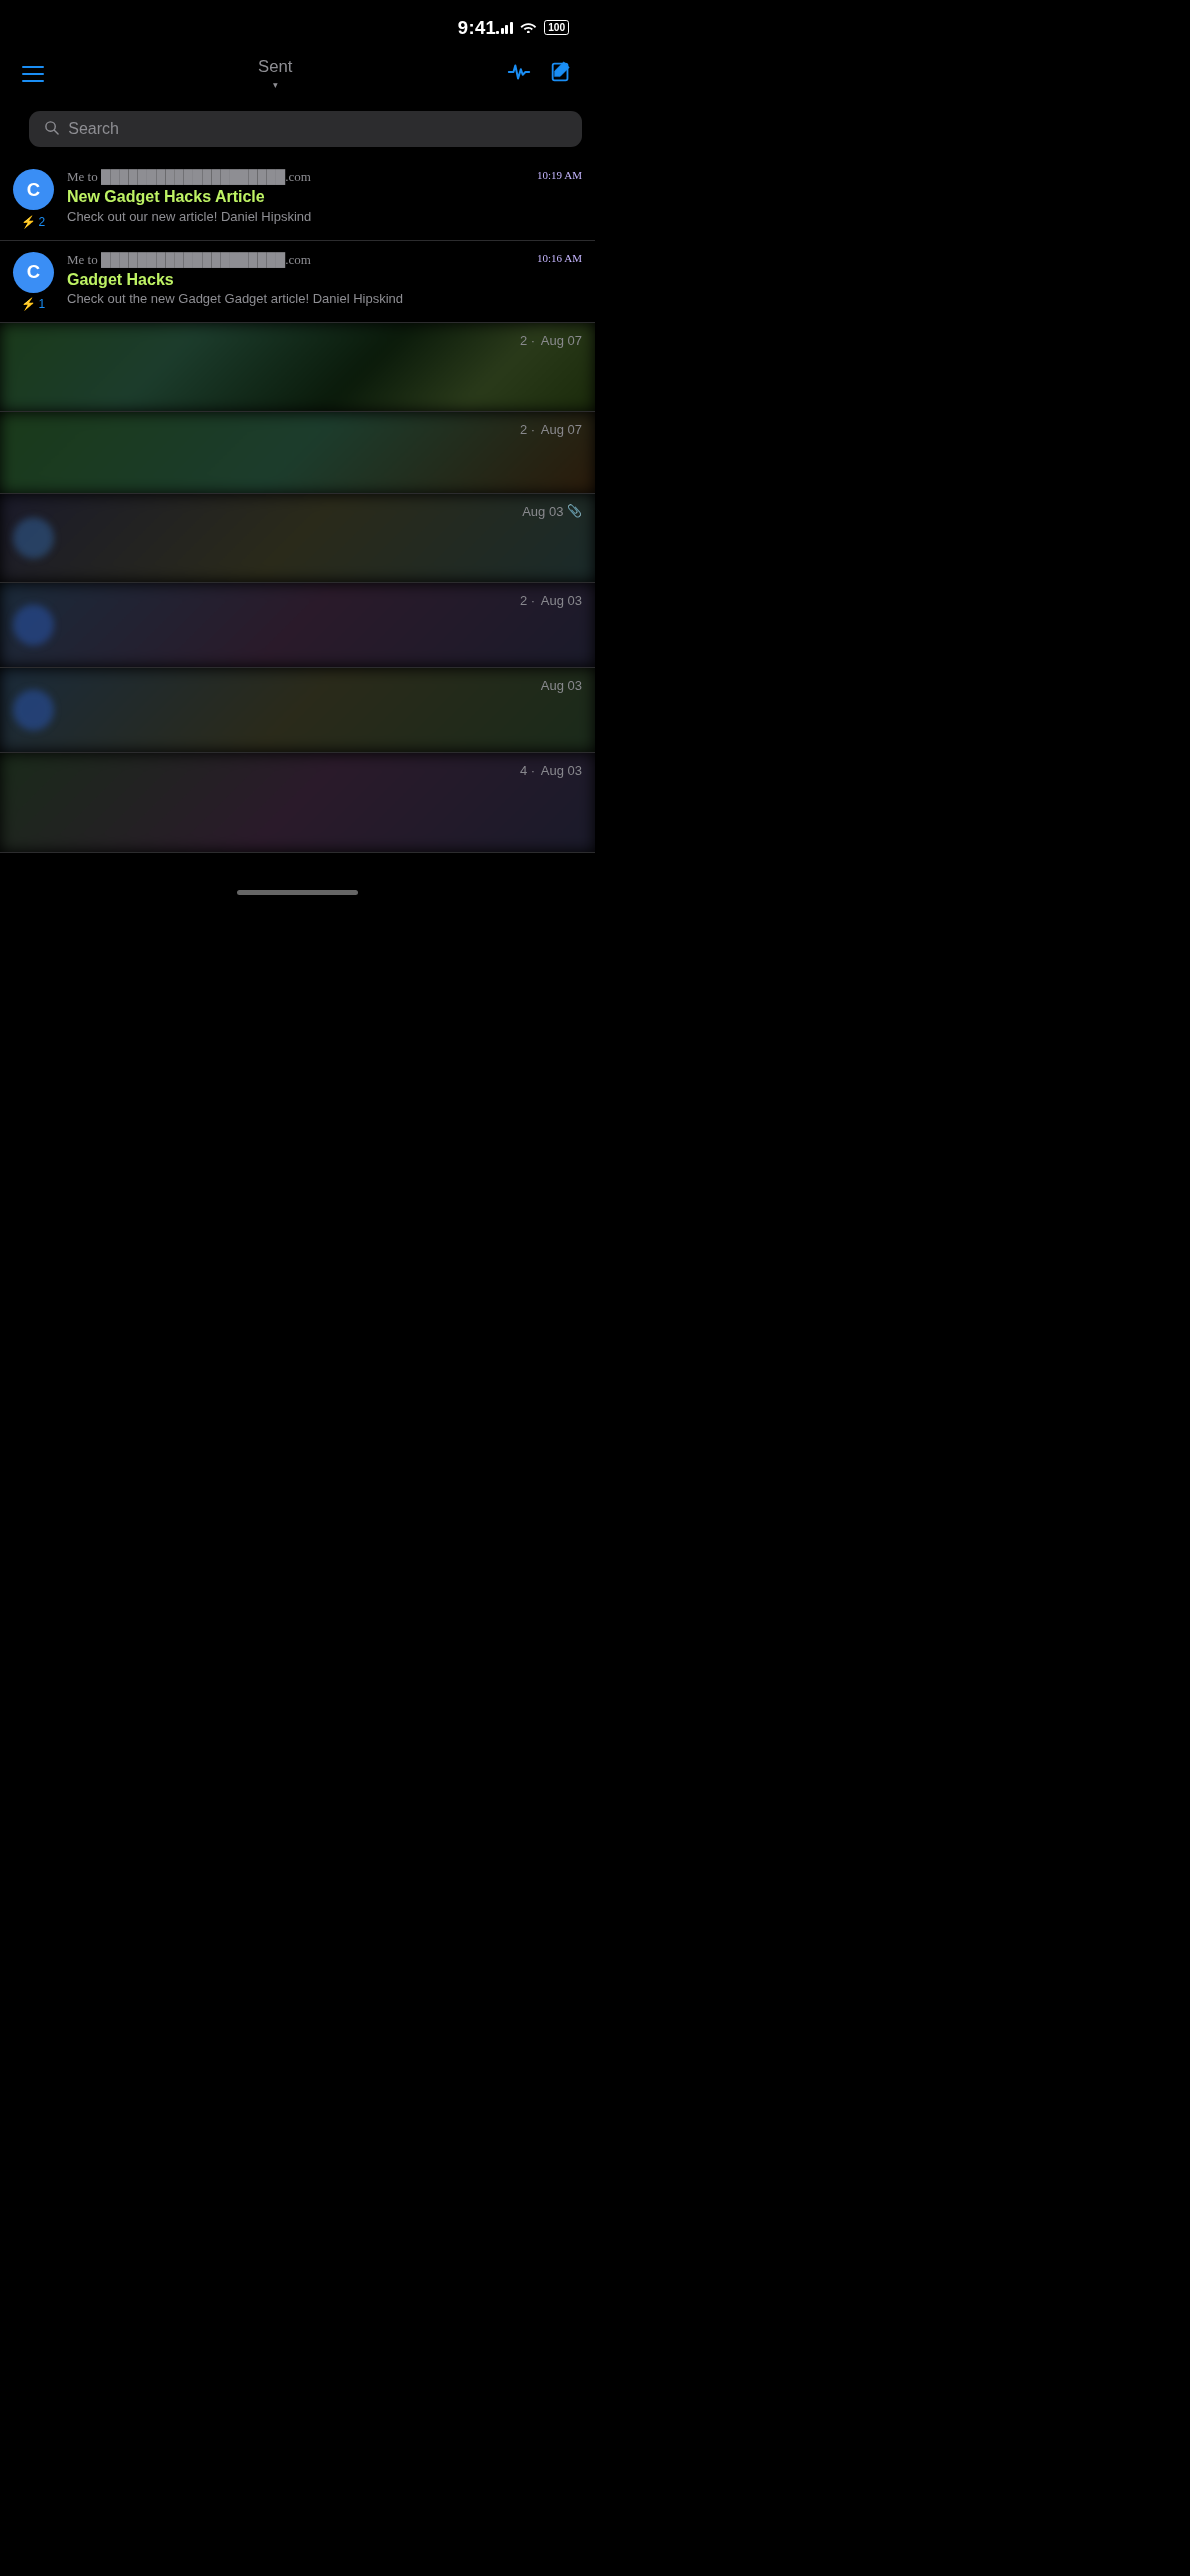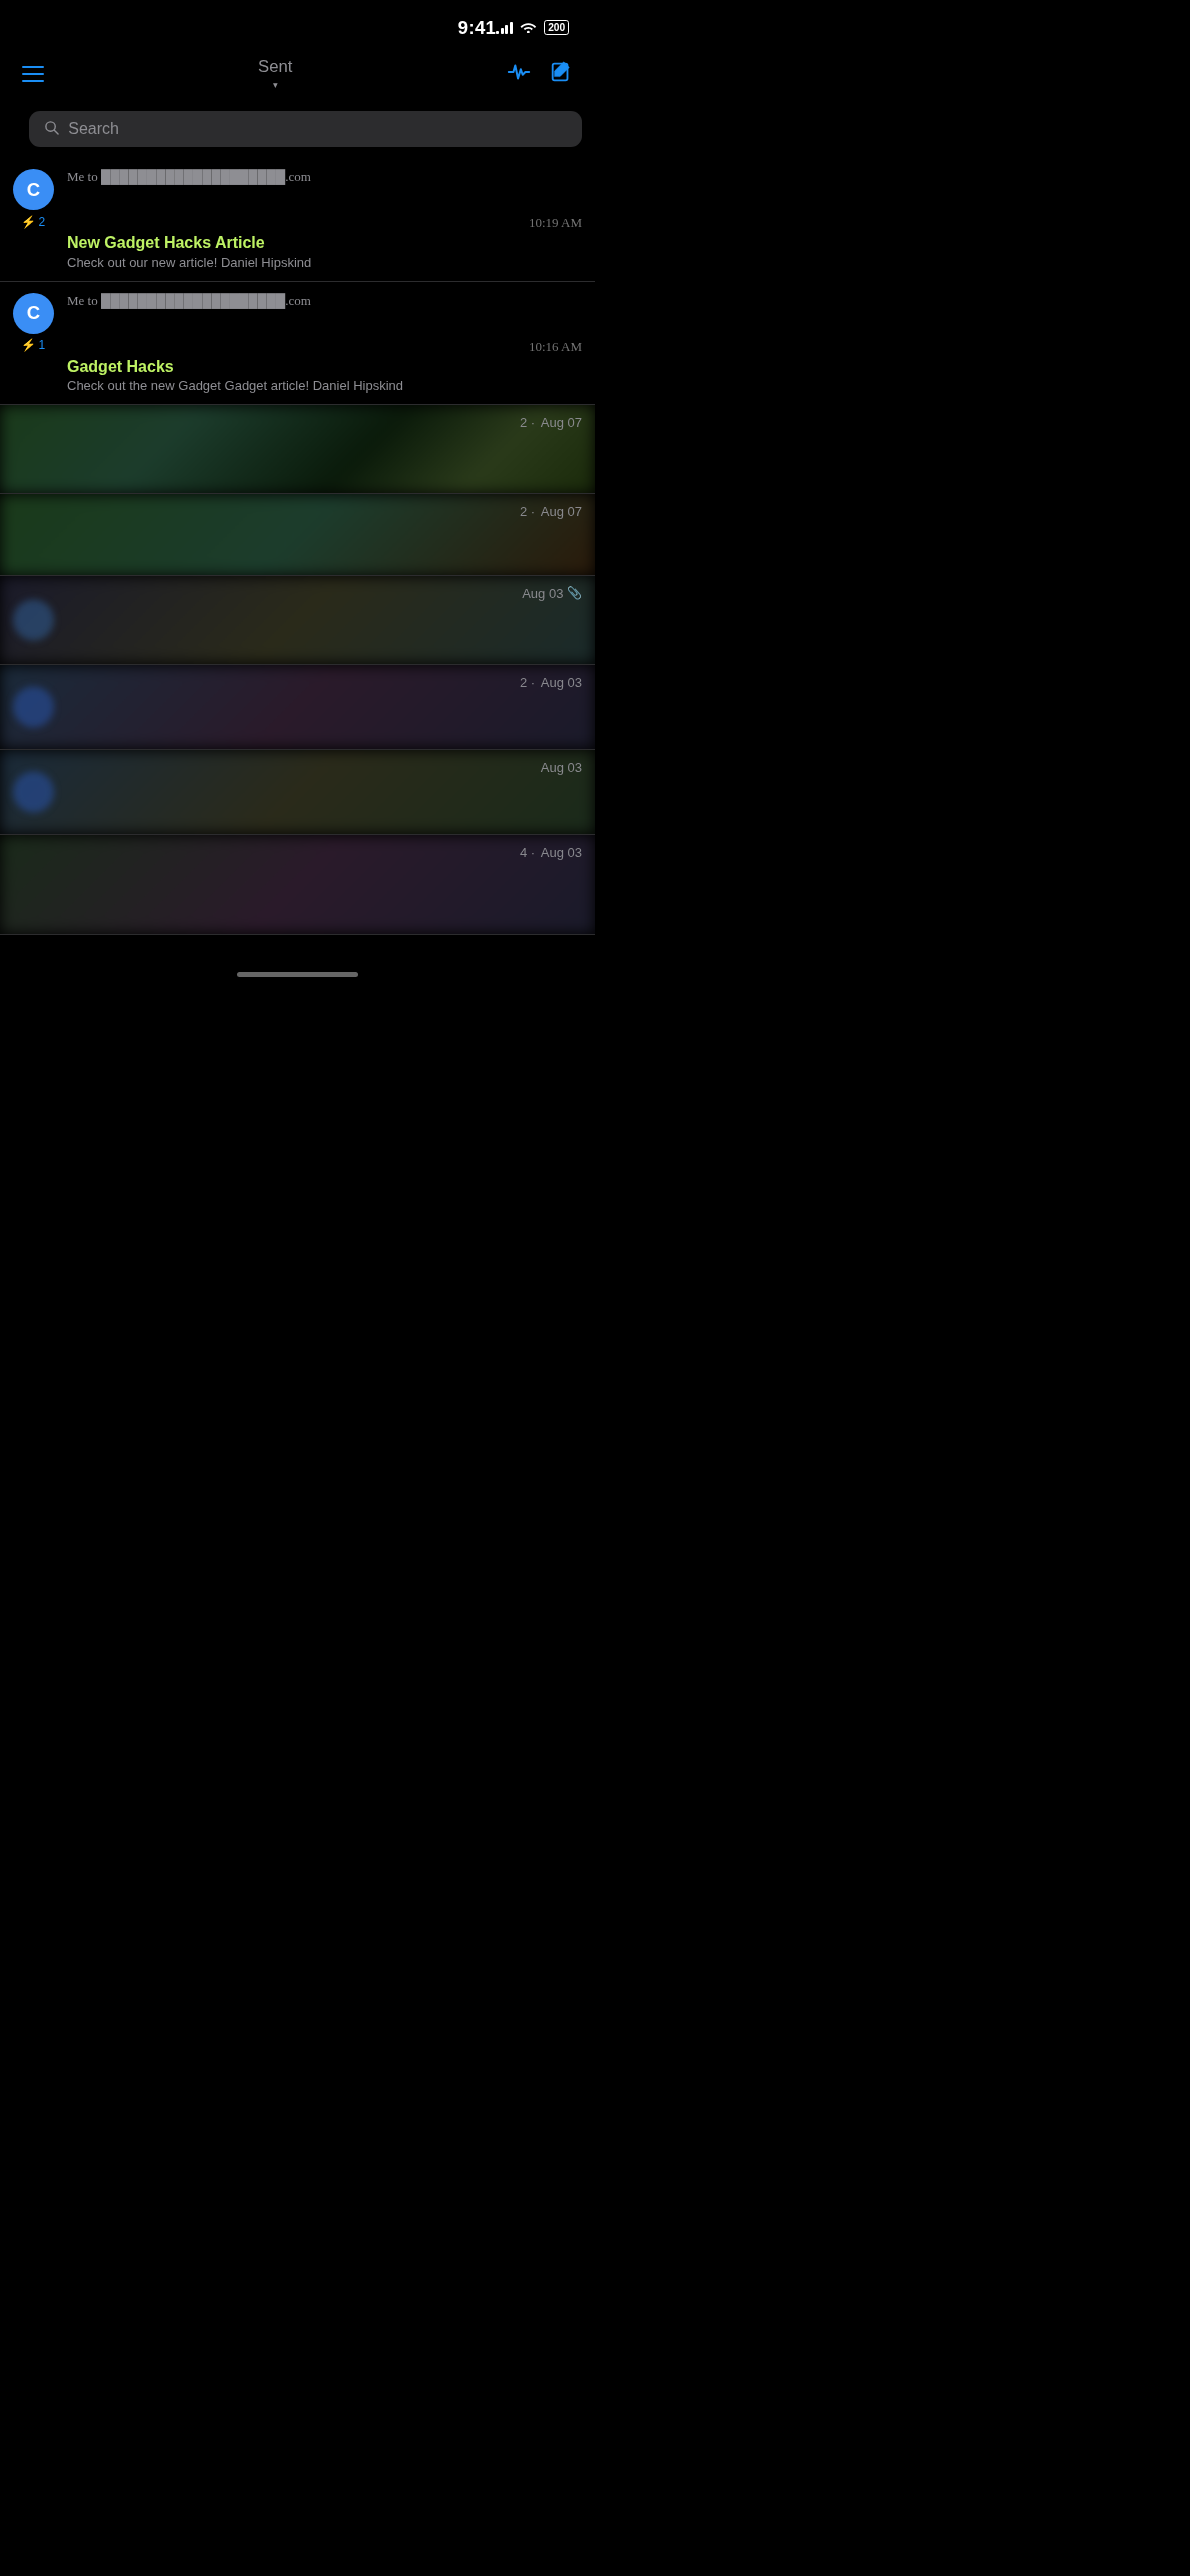--- a/index.html
+++ b/index.html
@@ -196,24 +196,23 @@
       font-size: 13px;
       color: #8e8e93;
       flex: 1;
       white-space: nowrap;
       overflow: hidden;
       text-overflow: ellipsis;
       margin-right: 7.4px;
     }
 
     .email-time {
-      font-size: 13px;
-      color: #737373;
+      font-size: 11px;
+      color: #c4b5fd;
       flex-shrink: 0;
-      margin-top: 46px;
     }
 
     .email-subject {
       font-size: 16px;
       font-weight: 600;
       color: #bef264;
       margin-bottom: 2.8px;
       white-space: nowrap;
       overflow: hidden;
       text-overflow: ellipsis;
@@ -279,21 +278,21 @@
     </div>
     <span style="color:#fff;font-size:14px;">
       <svg width="16.7" height="13" viewBox="0 0 18 14" fill="white">
         <path d="M9 11.5a1.5 1.5 0 100 3 1.5 1.5 0 000-3z"></path>
         <path d="M9 7.5C7.07 7.5 5.32 8.26 4.02 9.5l1.41 1.41A5.01 5.01 0 019 9.5c1.38 0 2.63.56 3.54 1.46l1.41-1.41A6.98 6.98 0 009 7.5z"></path>
         <path d="M9 3.5C5.66 3.5 2.64 4.86.54 7.1l1.41 1.41C3.64 6.68 6.18 5.5 9 5.5c2.82 0 5.36 1.18 7.05 3.07l1.41-1.41C15.36 4.86 12.34 3.5 9 3.5z"></path>
       </svg>
     </span>
     <div class="battery-container">
       <div class="battery-box">
-        <span>200</span>
+        <span>100</span>
       </div>
     </div>
   </div>
 </div>
 
 <div class="nav-bar">
   <div class="hamburger-icon">
     <div class="hamburger-line"></div>
     <div class="hamburger-line"></div>
     <div class="hamburger-line"></div>

